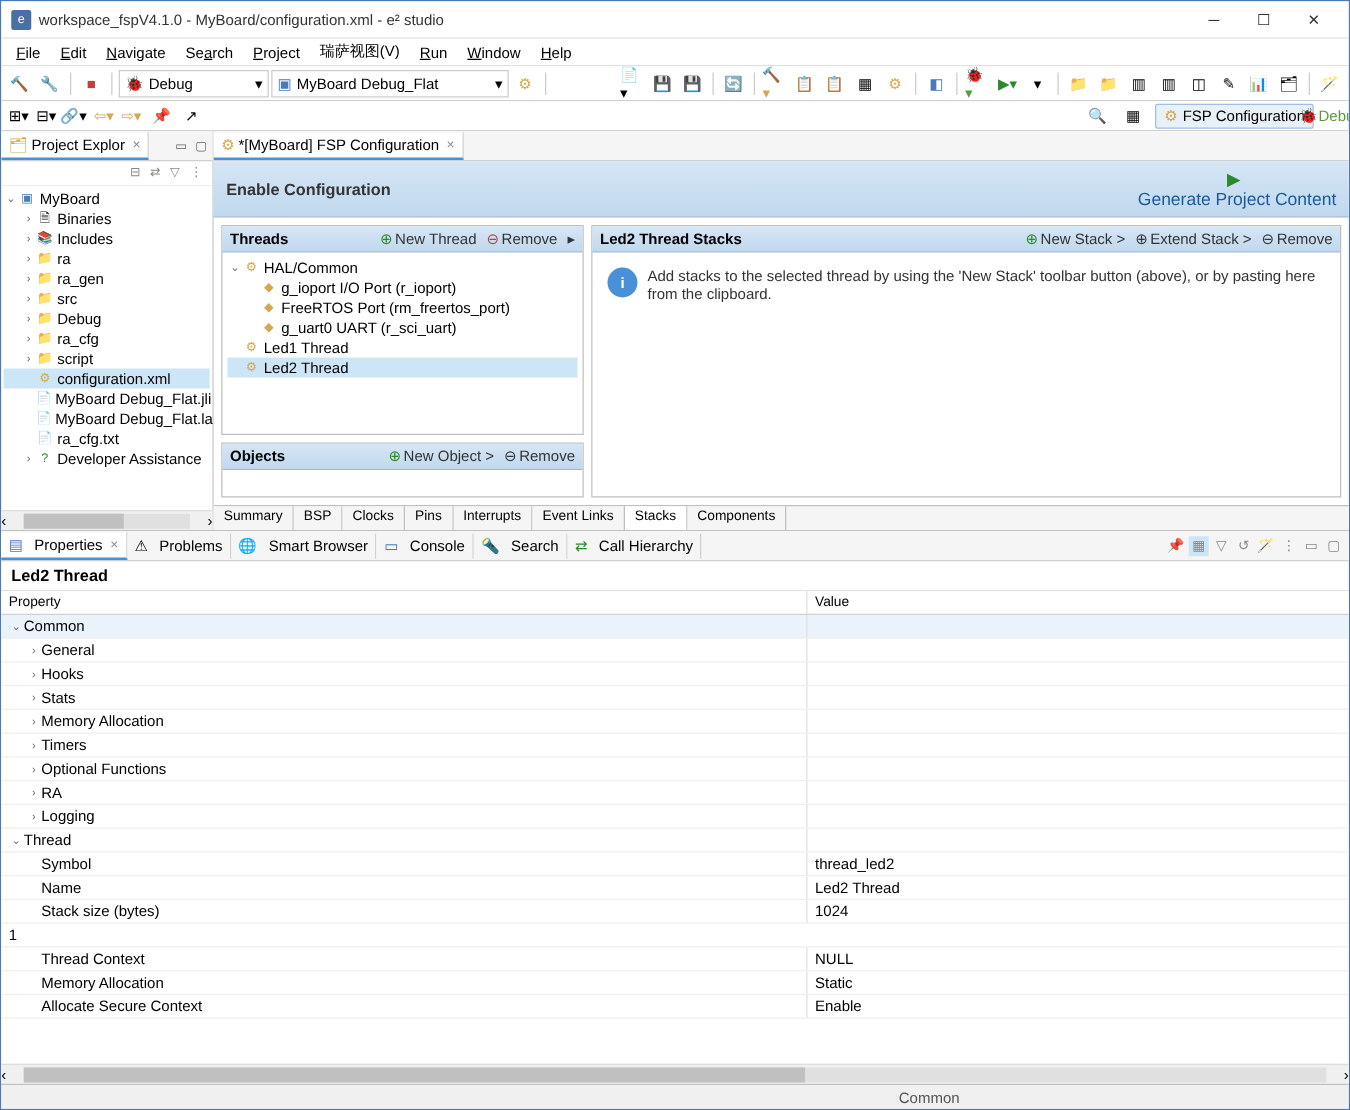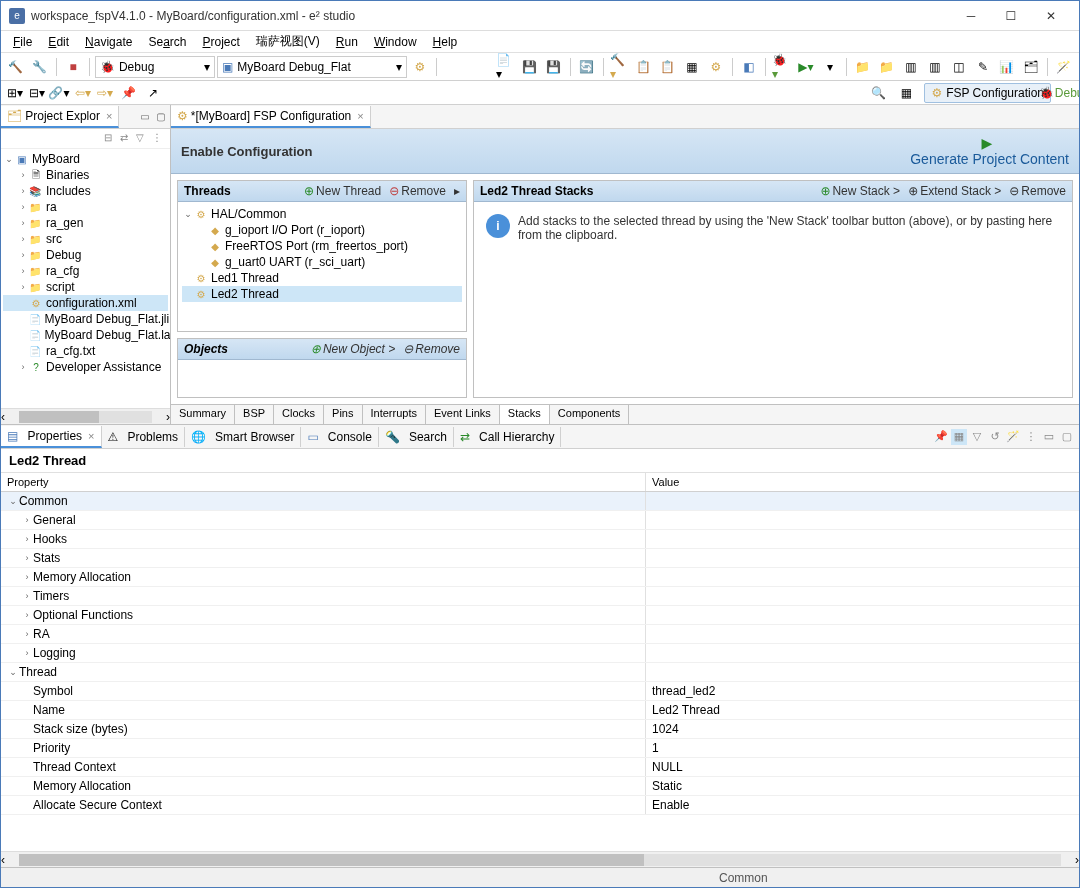--- a/index.html
+++ b/index.html
@@ -45,21 +45,21 @@
 .ed-header .gen .gicon{width:16px;height:16px;color:#2a8a2a;font-size:14px;}
 .ed-header .gen .gtxt{color:#1a5a9a;font-size:14px;}
 .ed-body{flex:1;display:flex;padding:6px;gap:6px;}
 .panel{border:1px solid #c0c0c0;background:#fff;display:flex;flex-direction:column;}
 .panel-h{background:linear-gradient(#d6e6f5,#c0d8ee);padding:3px 6px;display:flex;align-items:center;font-weight:bold;font-size:11px;border-bottom:1px solid #a0b8d0;}
 .panel-h .pact{margin-left:auto;display:flex;gap:8px;font-weight:normal;}
 .panel-h .pact span{display:flex;align-items:center;gap:2px;cursor:pointer;color:#333;}
 .panel-h .pact span.dis{color:#aaa;}
 .panel-body{flex:1;padding:4px;overflow:auto;}
 .threads{width:290px;}
-.objects{width:290px;height:60px;font-style:italic;}
+.objects{width:290px;height:44px;}
 .stacks{flex:1;}
 .info-msg{display:flex;gap:8px;padding:8px;color:#333;font-size:12px;}
 .info-ic{width:24px;height:24px;background:#4a90d9;border-radius:50%;color:#fff;display:flex;align-items:center;justify-content:center;font-weight:bold;flex-shrink:0;}
 .bottom-tabs{height:20px;border-top:1px solid #c0c0c0;display:flex;align-items:stretch;background:#f5f5f5;}
 .bottom-tabs span{padding:2px 8px;border-right:1px solid #c0c0c0;cursor:pointer;font-size:11px;background:#f5f5f5;}
 .bottom-tabs span.active{background:#fff;}
 .props-area{flex:1;display:flex;flex-direction:column;background:#fff;min-height:0;}
 .props-tabs{height:24px;display:flex;align-items:center;background:#f5f5f5;border-bottom:1px solid #d0d0d0;}
 .props-tabs .tab{border-right:1px solid #d0d0d0;}
 .props-tabs .vact{margin-left:auto;display:flex;gap:2px;padding-right:4px;}
@@ -505,23 +505,20 @@
             </div>
             <div class="c2">Led2 Thread</div>
           </div>
         <div class="pt-row">
             <div class="c1" style="padding-left:32px">
               <span>Stack size (bytes)</span>
             </div>
             <div class="c2">1024</div>
           </div>
         <div class="pt-row">
-            <div class="c1" style="padding-left:32px">
-              <span>Priority</span>
-            </div>
             <div class="c2">1</div>
           </div>
         <div class="pt-row">
             <div class="c1" style="padding-left:32px">
               <span>Thread Context</span>
             </div>
             <div class="c2">NULL</div>
           </div>
         <div class="pt-row">
             <div class="c1" style="padding-left:32px">

